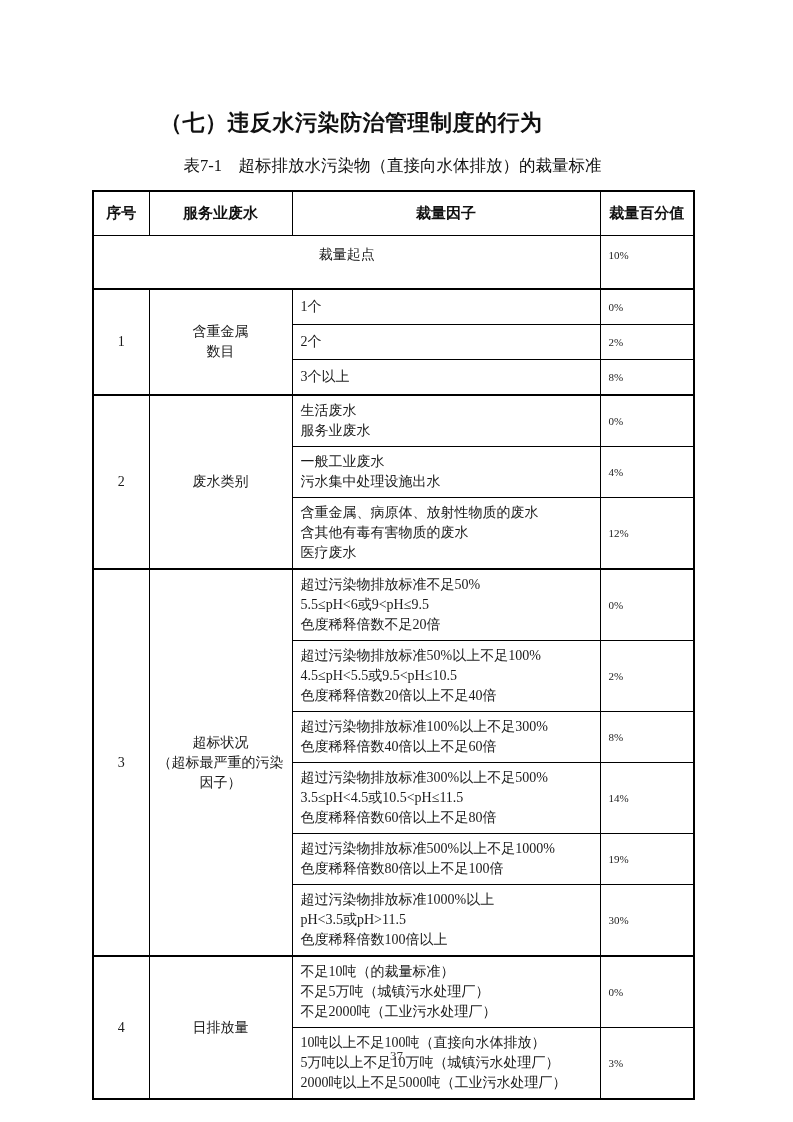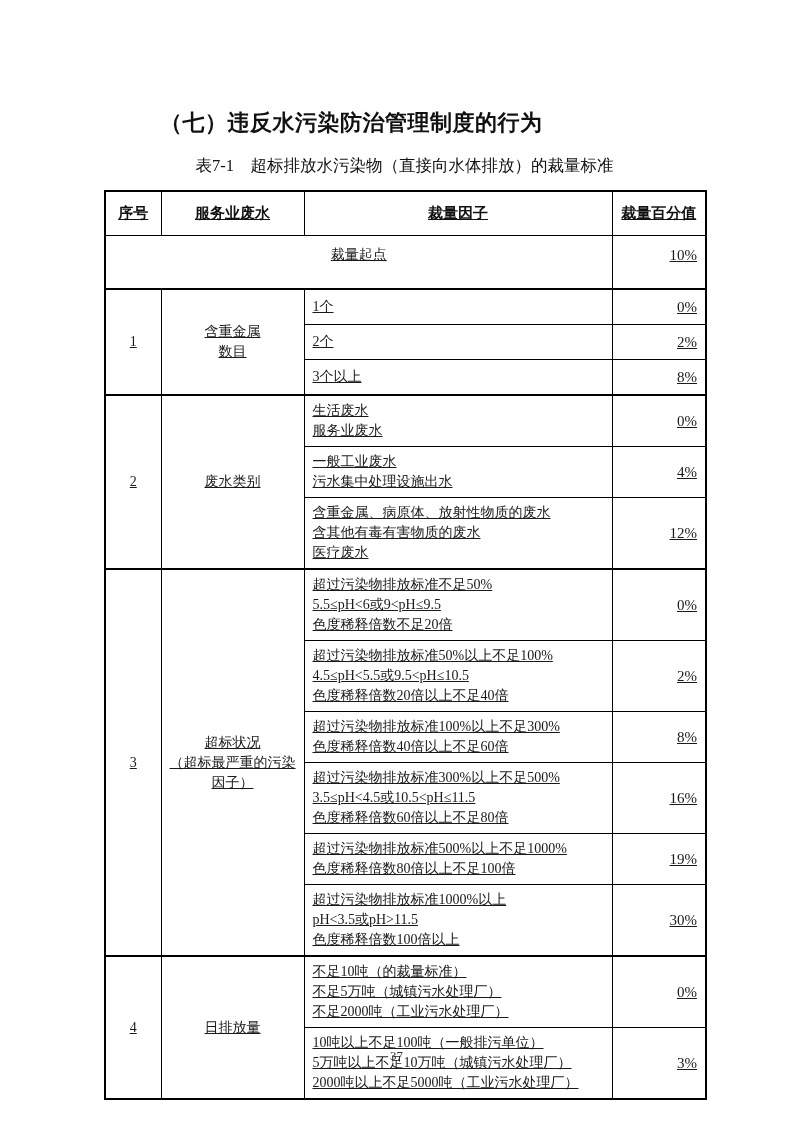--- a/index.html
+++ b/index.html
@@ -19,61 +19,60 @@
     left: 160px; top: 100px;
     margin: 0;
     font-family: "Liberation Sans", "DejaVu Sans", sans-serif;
     font-size: 22px;
     font-weight: bold;
     letter-spacing: 0.5px;
     color: #111;
   }
   .table-wrap {
     position: absolute;
-    left: 104px; top: 147px;
+    left: 92px; top: 147px;
     width: 601px;
   }
   .table-caption {
     width: 100%;
     text-align: center;
     font-size: 16.5px;
     line-height: 22px;
     margin-bottom: 13px;
     color: #111;
     white-space: nowrap;
   }
   table.std-table {
     border-collapse: collapse;
     width: 601px;
     table-layout: fixed;
     border: 2px solid #000;
   }
   .std-table th, .std-table td {
     border: 1px solid #000;
     vertical-align: middle;
-    text-decoration: underline;
   }
   .std-table tr.gs > th, .std-table tr.gs > td { border-top: 2px solid #000; }
   .std-table th {
     font-family: "Liberation Sans", "DejaVu Sans", sans-serif;
     font-weight: bold;
     font-size: 15px;
     padding: 12px 2px;
     text-align: center;
     color: #111;
   }
   .std-table td {
     font-size: 14px;
     line-height: 20px;
     padding: 5px 8px;
     color: #1a1a1a;
   }
   .center { text-align: center; }
   td.criteria { text-align: left; padding-right: 6px; }
-  td.value { text-align: right; font-size: 15px; }
+  td.value { text-align: left; font-size: 11px; }
   tr.baseline-row td { padding-top: 9px; padding-bottom: 23px; }
   tr.single td.criteria { padding-top: 7px; padding-bottom: 7px; }
   .page-number {
     position: absolute;
     top: 1040px; left: 0;
     width: 100%;
     text-align: center;
     font-size: 13px;
     color: #333;
   }
@@ -189,21 +188,21 @@
             <div>色度稀释倍数40倍以上不足60倍</div>
           </td>
           <td class="value">8%</td>
         </tr>
         <tr>
           <td class="criteria">
             <div>超过污染物排放标准300%以上不足500%</div>
             <div>3.5≤pH&lt;4.5或10.5&lt;pH≤11.5</div>
             <div>色度稀释倍数60倍以上不足80倍</div>
           </td>
-          <td class="value">16%</td>
+          <td class="value">14%</td>
         </tr>
         <tr>
           <td class="criteria">
             <div>超过污染物排放标准500%以上不足1000%</div>
             <div>色度稀释倍数80倍以上不足100倍</div>
           </td>
           <td class="value">19%</td>
         </tr>
         <tr>
           <td class="criteria">
@@ -221,21 +220,21 @@
           </td>
           <td class="criteria">
             <div>不足10吨（的裁量标准）</div>
             <div>不足5万吨（城镇污水处理厂）</div>
             <div>不足2000吨（工业污水处理厂）</div>
           </td>
           <td class="value">0%</td>
         </tr>
         <tr>
           <td class="criteria">
-            <div>10吨以上不足100吨（一般排污单位）</div>
+            <div>10吨以上不足100吨（直接向水体排放）</div>
             <div>5万吨以上不足10万吨（城镇污水处理厂）</div>
             <div>2000吨以上不足5000吨（工业污水处理厂）</div>
           </td>
           <td class="value">3%</td>
         </tr>
 
       </tbody>
     </table>
   </div>
 

